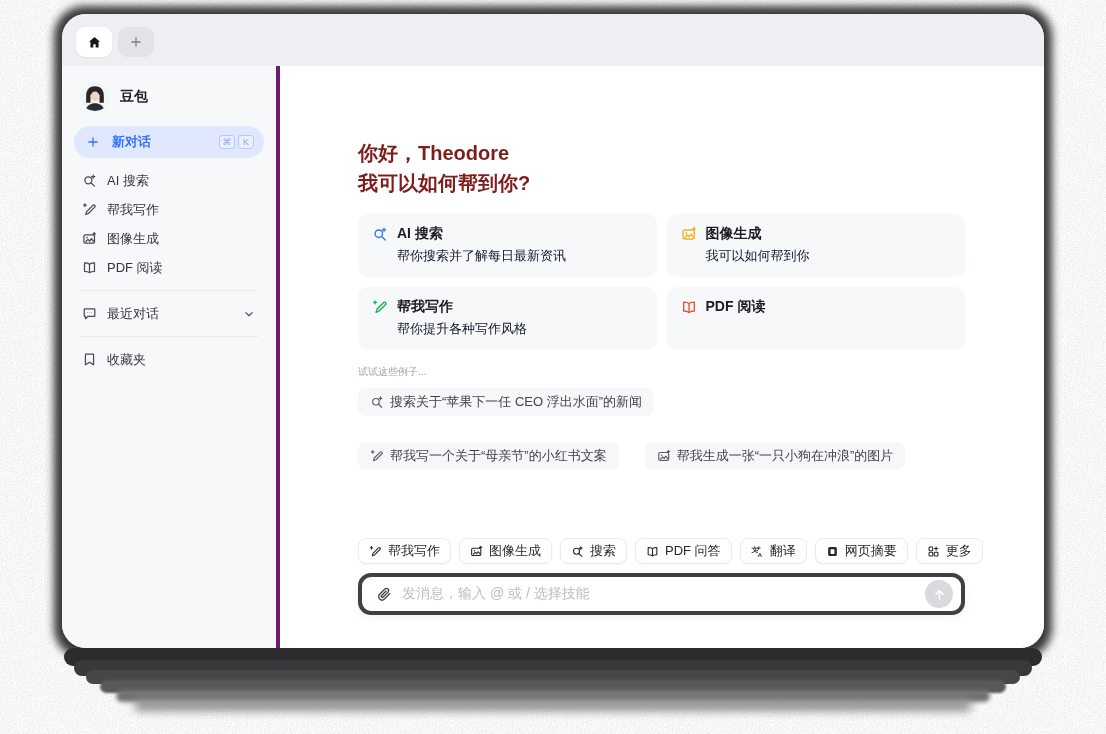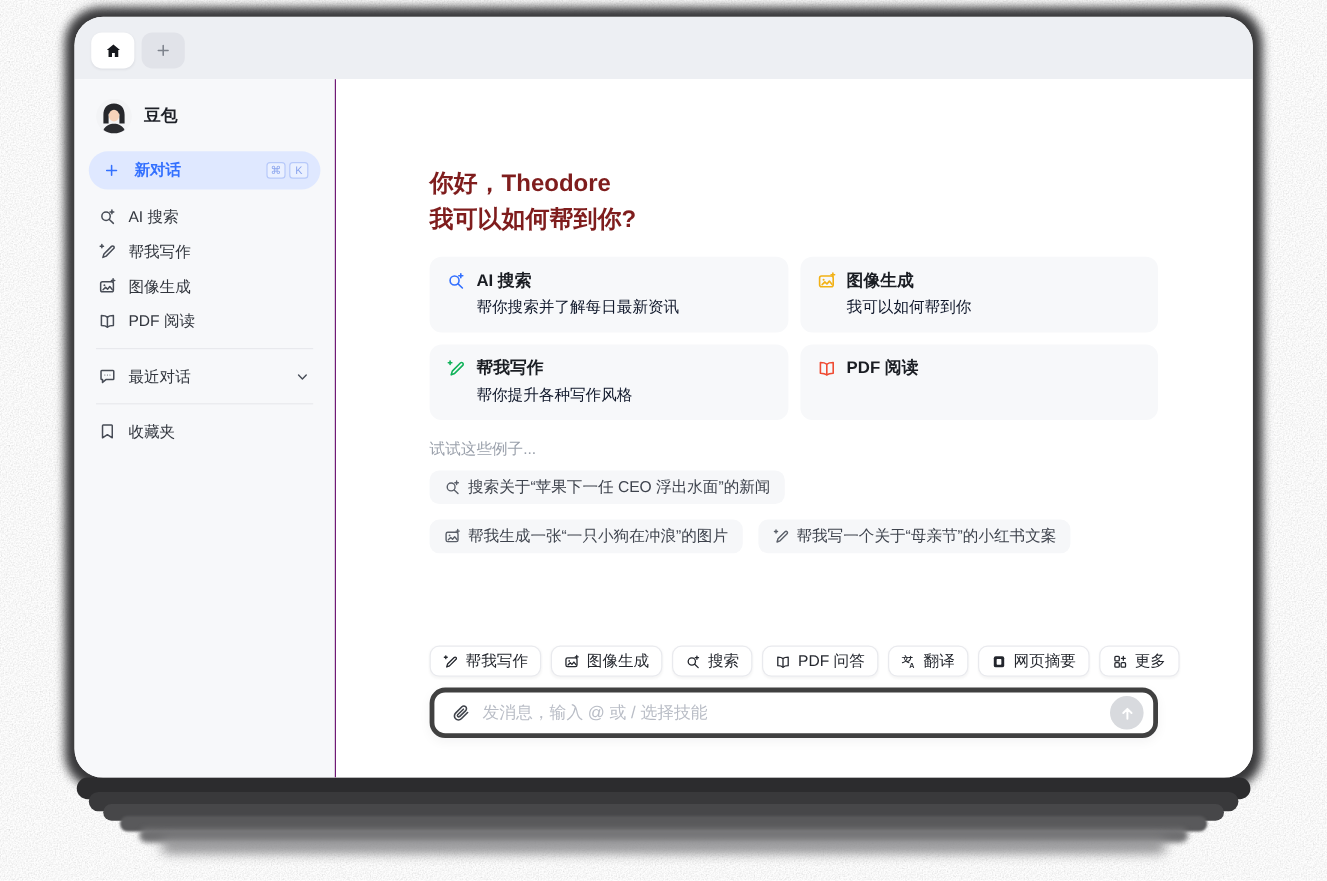--- a/index.html
+++ b/index.html
@@ -27,21 +27,21 @@
   .tabbar { height:52px; flex:0 0 52px; background:#edeff3; display:flex;
     align-items:center; gap:6px; padding:10px 14px 6px 14px; }
   .tab-btn { width:36px; height:30px; border-radius:9px; display:flex;
     align-items:center; justify-content:center; }
   .tab-home { background:#ffffff; color:#16181d; box-shadow:0 1px 2px rgba(20,22,28,.06); }
   .tab-plus { background:#e1e3e9; color:#7d828c; }
 
   .win-body { flex:1; display:flex; min-height:0; }
 
   
-  .sidebar { width:218px; flex:0 0 218px; background:#f7f8fa; border-right:1px solid #701a75;
+  .sidebar { width:218px; flex:0 0 218px; background:#f7f8fa; border-right:4px solid #701a75;
     padding:12px 12px; display:flex; flex-direction:column; }
   .profile { display:flex; align-items:center; gap:10px; padding:4px 6px 14px 6px; }
   .avatar { width:30px; height:30px; border-radius:50%; overflow:hidden; flex:0 0 30px; }
   .profile-name { font-size:14px; font-weight:600; color:#1d2027; }
 
   .new-chat { height:32px; border-radius:16px; background:#dfe8ff; color:#3370ff;
     display:flex; align-items:center; gap:12px; padding:0 10px 0 12px; cursor:pointer; }
   .new-chat-label { font-size:13px; font-weight:700; }
   .nc-keys { margin-left:auto; display:flex; gap:3px; }
   .key { width:16px; height:14px; border:1px solid #b7c9fa; border-radius:3px;
@@ -61,22 +61,22 @@
   .greet { font-size:20px; font-weight:700; color:#7f1d1d; line-height:30px; }
 
   .cards { margin-top:16px; display:grid; grid-template-columns:1fr 1fr; gap:10px; }
   .card { background:#f7f8fa; border-radius:10px; padding:11px 14px; cursor:pointer; }
   .card-head { display:flex; align-items:center; gap:9px; }
   .card-title { font-size:14px; font-weight:700; color:#1a1d23; }
   .card-desc { font-size:13px; color:#0f172a; margin:4px 0 1px 25px; }
   .ic-blue { color:#3370ff; } .ic-yellow { color:#f2b115; }
   .ic-green { color:#10b259; } .ic-red { color:#ef4b33; }
 
-  .examples-label { margin-top:15px; font-size:13px; color:#9aa0ab; }
-  .chips { margin-top:9px; display:flex; flex-wrap:wrap; gap:13px; max-width:560px; }
+  .examples-label { margin-top:15px; font-size:10px; color:#9aa0ab; }
+  .chips { margin-top:9px; display:flex; flex-wrap:wrap; gap:26px; max-width:560px; }
   .chip { height:28px; background:#f6f7f9; border-radius:8px; display:flex;
     align-items:center; gap:6px; padding:0 12px; font-size:13px; color:#3e434d;
     cursor:pointer; white-space:nowrap; }
   .chip .ic { color:#5a5f69; }
   .chip .pdf-red { color:#ee3f2d; }
   .chip-file { display:flex; align-items:center; gap:4px; margin-left:4px; }
 
   .spacer { flex:1; }
 
   .toolbar { display:flex; gap:8px; }
@@ -349,32 +349,32 @@
             <span class="ic">
                 <svg width="14" height="14">
                   <use href="#i-search"></use>
                 </svg>
               </span>
             <span>搜索关于“苹果下一任 CEO 浮出水面”的新闻</span>
           </div>
           <div class="chip">
             <span class="ic">
                 <svg width="14" height="14">
+                  <use href="#i-write"></use>
+                </svg>
+              </span>
+            <span>帮我写一个关于“母亲节”的小红书文案</span>
+          </div>
+          <div class="chip">
+            <span class="ic">
+                <svg width="14" height="14">
                   <use href="#i-image"></use>
                 </svg>
               </span>
             <span>帮我生成一张“一只小狗在冲浪”的图片</span>
-          </div>
-          <div class="chip">
-            <span class="ic">
-                <svg width="14" height="14">
-                  <use href="#i-write"></use>
-                </svg>
-              </span>
-            <span>帮我写一个关于“母亲节”的小红书文案</span>
           </div>
         </div>
 
         <div class="spacer"></div>
 
         <div class="toolbar">
           <div class="tool-chip">
             <span class="ic">
                 <svg width="13" height="13">
                   <use href="#i-write"></use>

